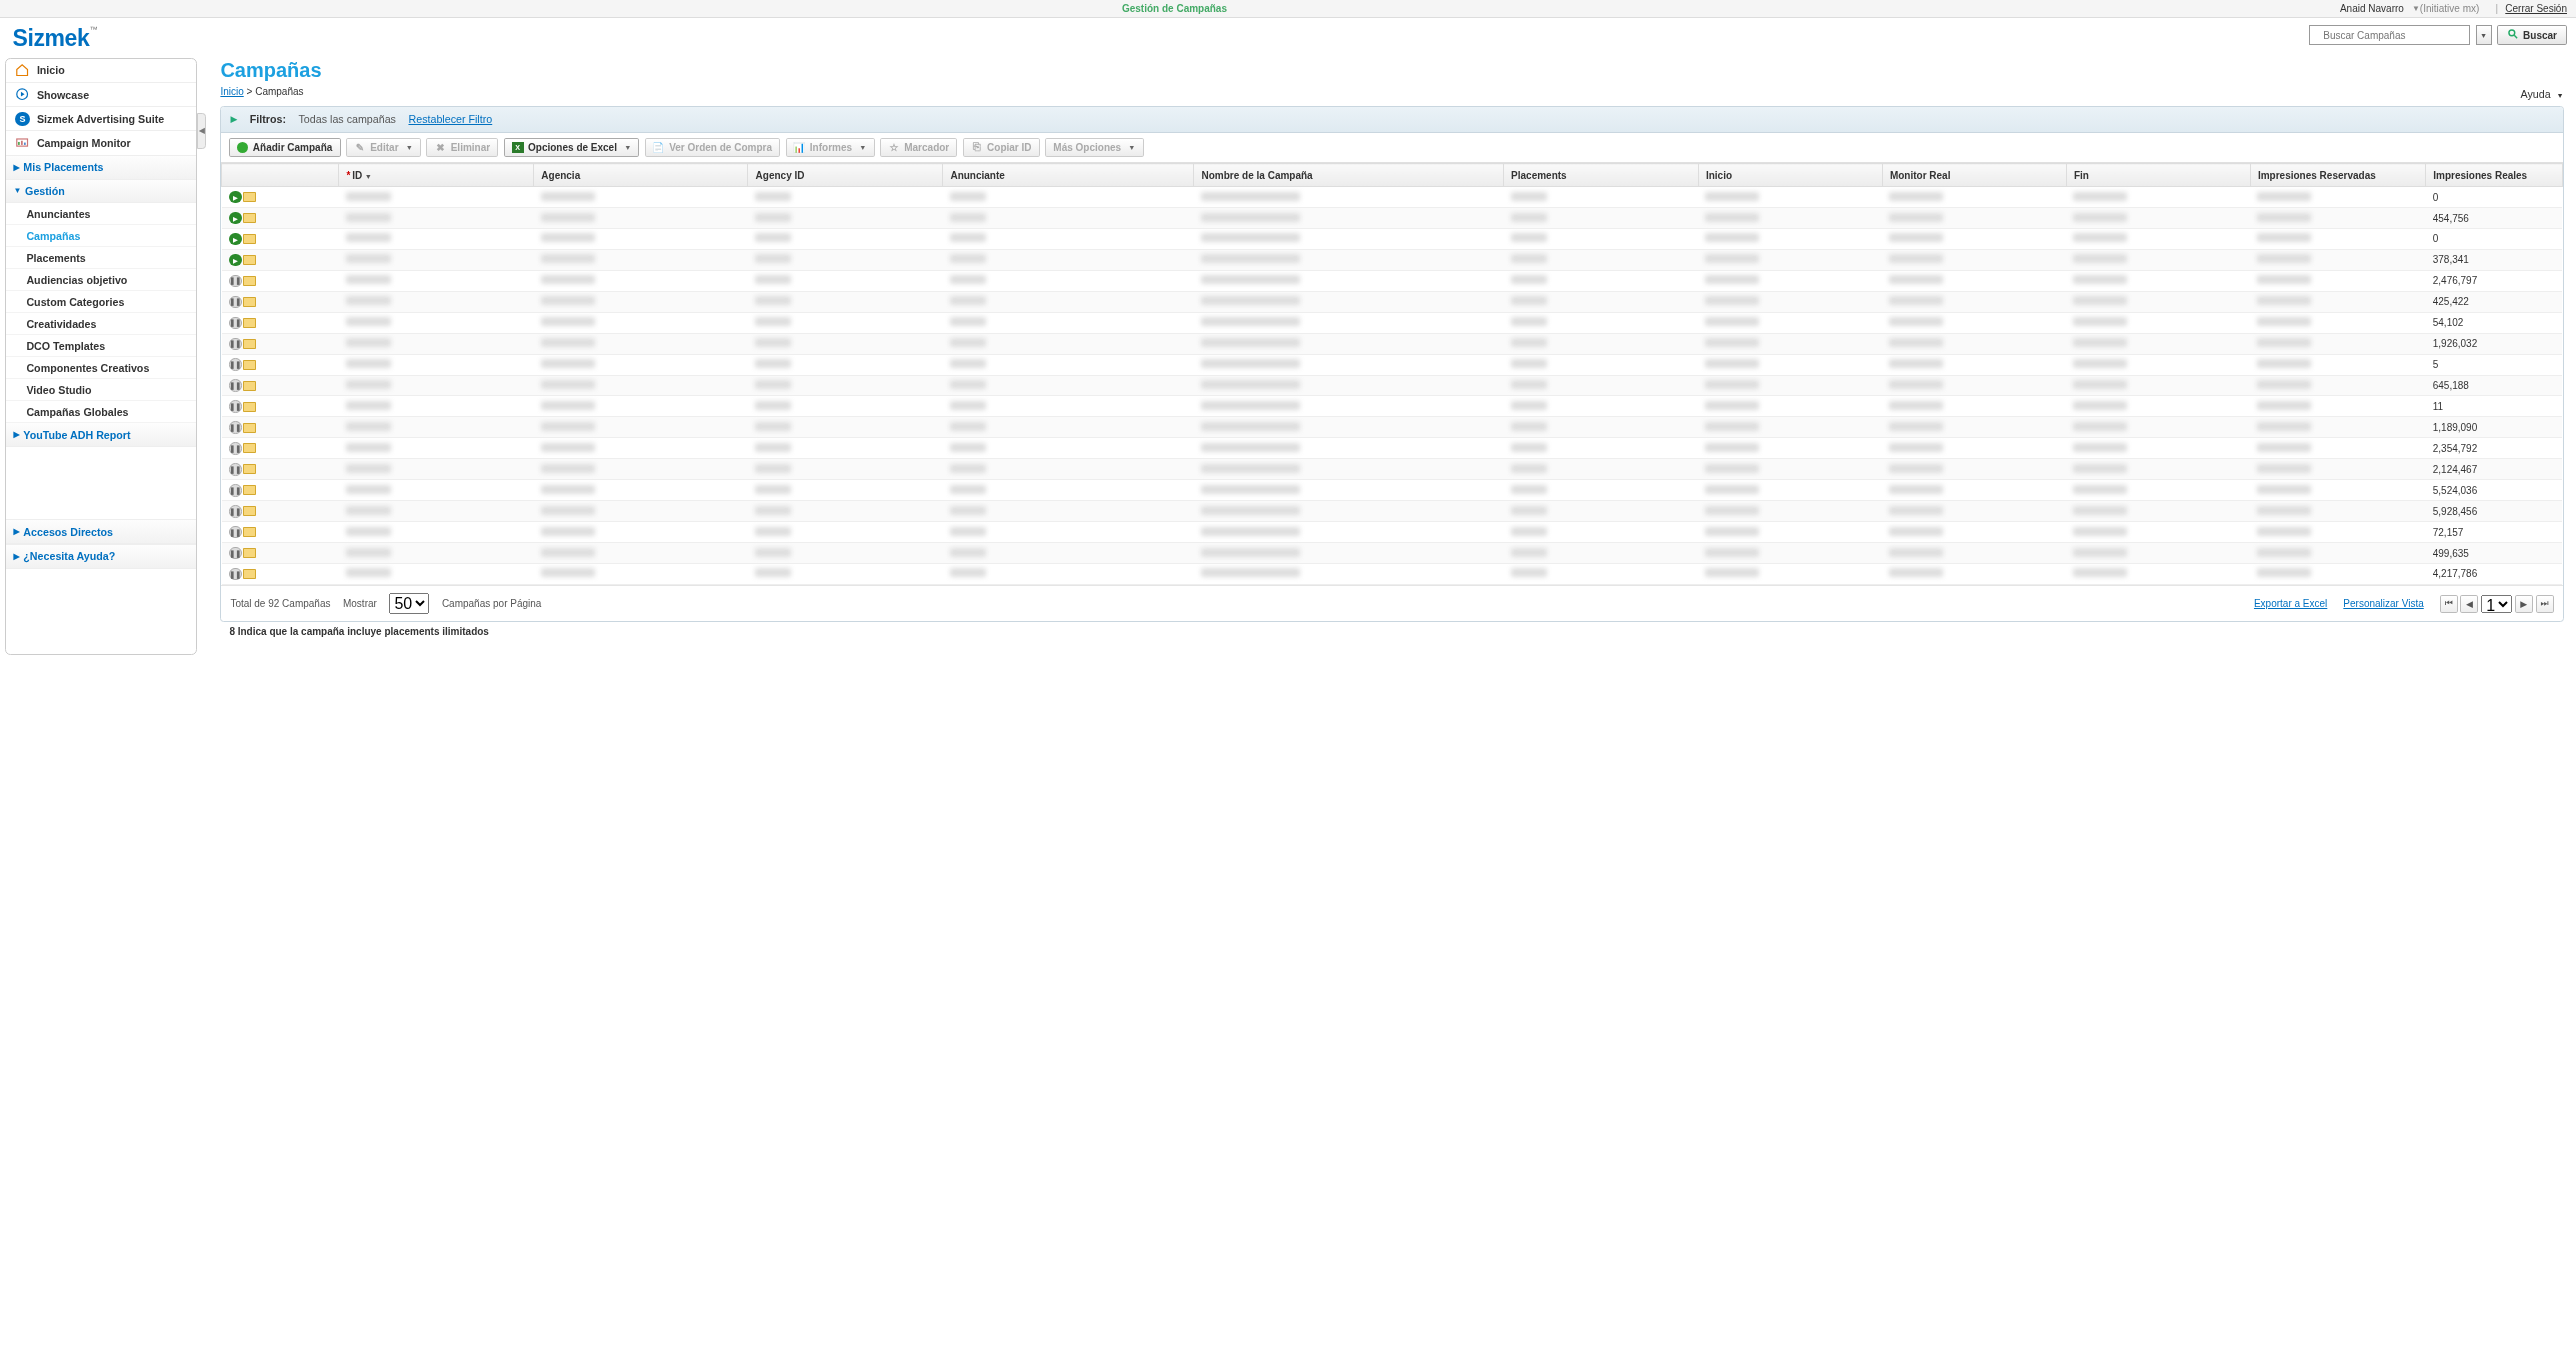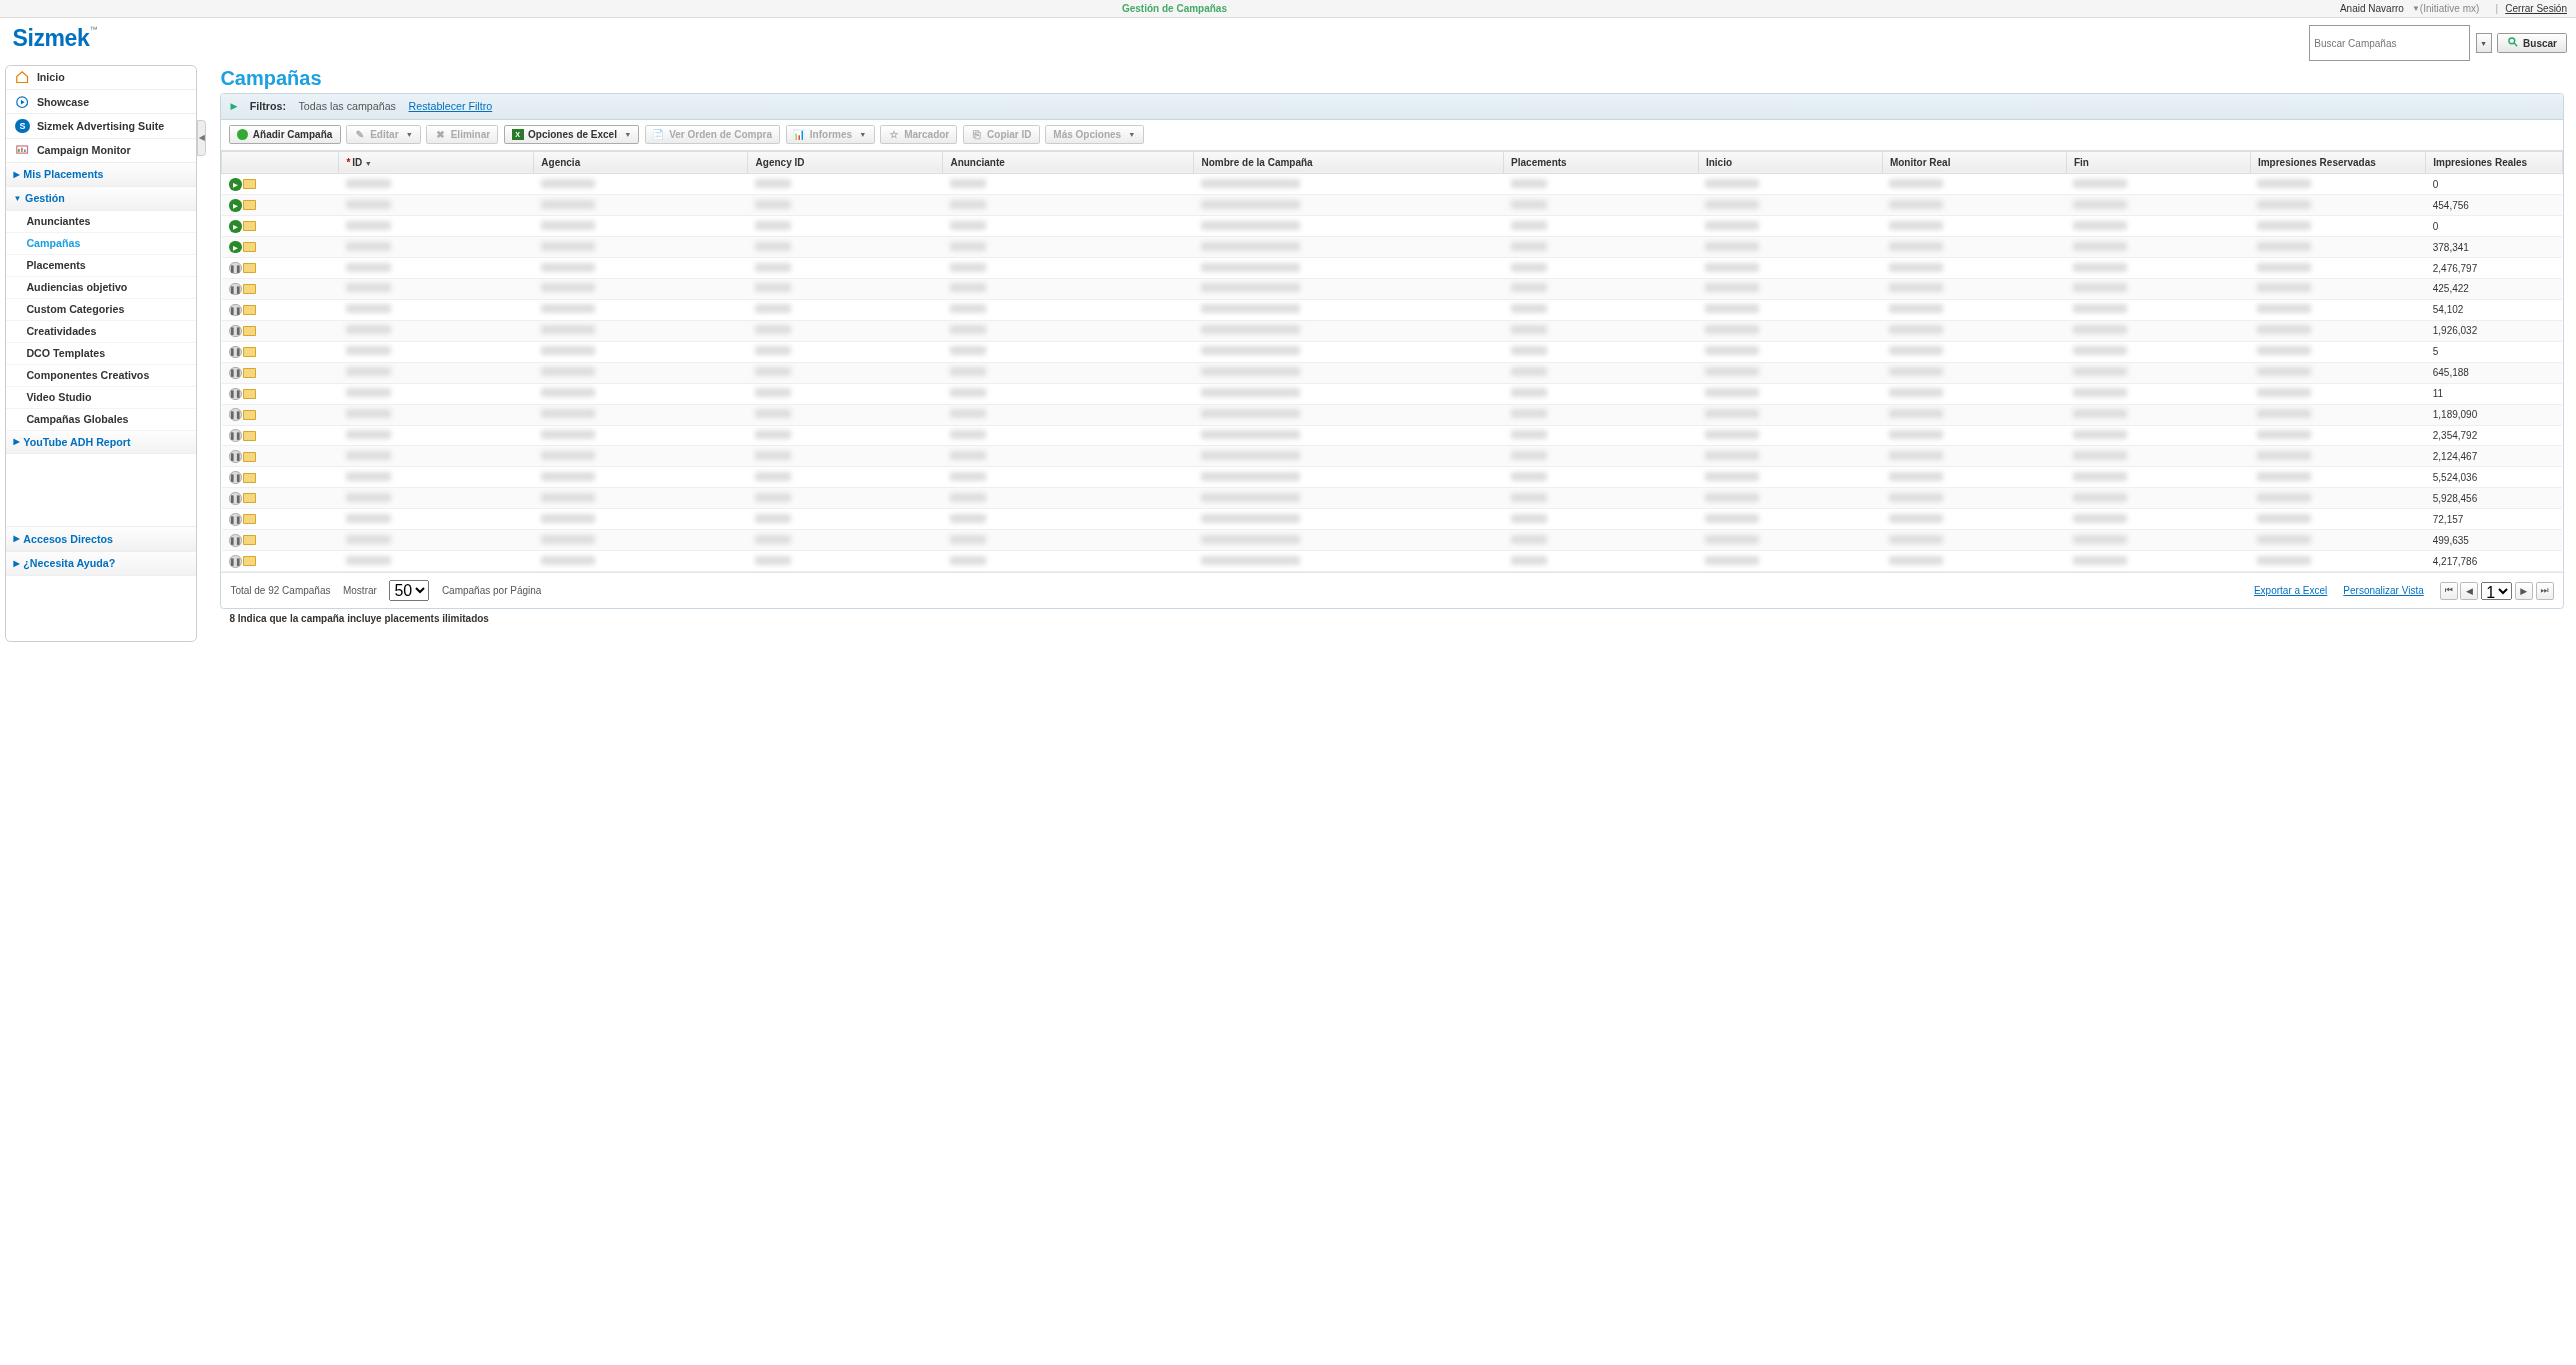--- a/index.html
+++ b/index.html
@@ -14,21 +14,21 @@
 .topbar a { color: #333; text-decoration: underline; }
 .topbar .caret { font-size: 8px; color: #888; margin-left: 2.7px; }
 
 
 .logo-row { display: flex; align-items: flex-start; }
 .logo { padding: 7.2px 12.5px 1.8px; font-size: 23px; font-weight: bold; color: #0070c0; font-family: Arial; letter-spacing: -0.4px; }
 .logo .tm { font-size: 8px; vertical-align: top; color: #777; font-weight: normal; }
 
 
 .search-row { margin-left: auto; padding: 7.2px 9px 0 0; display: flex; gap: 5.4px; align-items: center; }
-.search-input { border: 0.9px solid #999; height: 36px; width: 161px; padding: 0 4px; font-size: 10px; color: #777; background: #fff; }
+.search-input { border: 0.9px solid #999; height: 20px; width: 161px; padding: 0 13px; font-size: 10px; color: #777; background: #fff; }
 .dd-caret { width: 16px; height: 20px; border: 0.9px solid #999; background: linear-gradient(#fff,#e8e8e8); display: flex; align-items: center; justify-content: center; font-size: 7.2px; color: #555; }
 .btn { border: 0.9px solid #999; background: linear-gradient(#fff,#e6e6e6); height: 20px; padding: 0 9px; display: inline-flex; align-items: center; gap: 4.5px; font-size: 10px; font-weight: bold; color: #333; cursor: pointer; border-radius: 1.8px; }
 
 
 .layout { display: flex; }
 
 
 .sidebar { width: 192px; border: 0.9px solid #ccc; border-radius: 5.4px; margin: 3.6px 0 0 5.4px; background: #fff; position: relative; }
 .sb-handle { position: absolute; right: -10px; top: 54px; width: 9px; height: 36px; background: #eee; border: 0.9px solid #ccc; border-radius: 0 3.6px 3.6px 0; display: flex; align-items: center; justify-content: center; font-size: 8px; color: #777; }
 .sb-list { list-style: none; }
@@ -196,20 +196,33 @@
       <span>Accesos Directos</span>
     </div>
     <div class="sb-section bottom">
       <span class="tri">▶</span>
       <span>¿Necesita Ayuda?</span>
     </div>
   </div>
 
   <div class="main">
     <div class="page-title">Campañas</div>
+    <div style="display:flex;align-items:center">
+      <div class="crumbs">
+        <a href="#">Inicio</a>
+        <span>&gt;</span>
+        <span>Campañas</span>
+      </div>
+      <div class="help-row" style="margin-left:auto">
+        <span class="help-link">
+          <span>Ayuda</span>
+          <span style="font-size:7.2px;margin-left:2.7px">▼</span>
+        </span>
+      </div>
+    </div>
 
     <div class="panel">
       <div class="filters">
         <span class="tri">▶</span>
         <span class="lbl">Filtros:</span>
         <span class="val">Todas las campañas</span>
         <a href="#">Restablecer Filtro</a>
       </div>
 
       <div class="toolbar">

